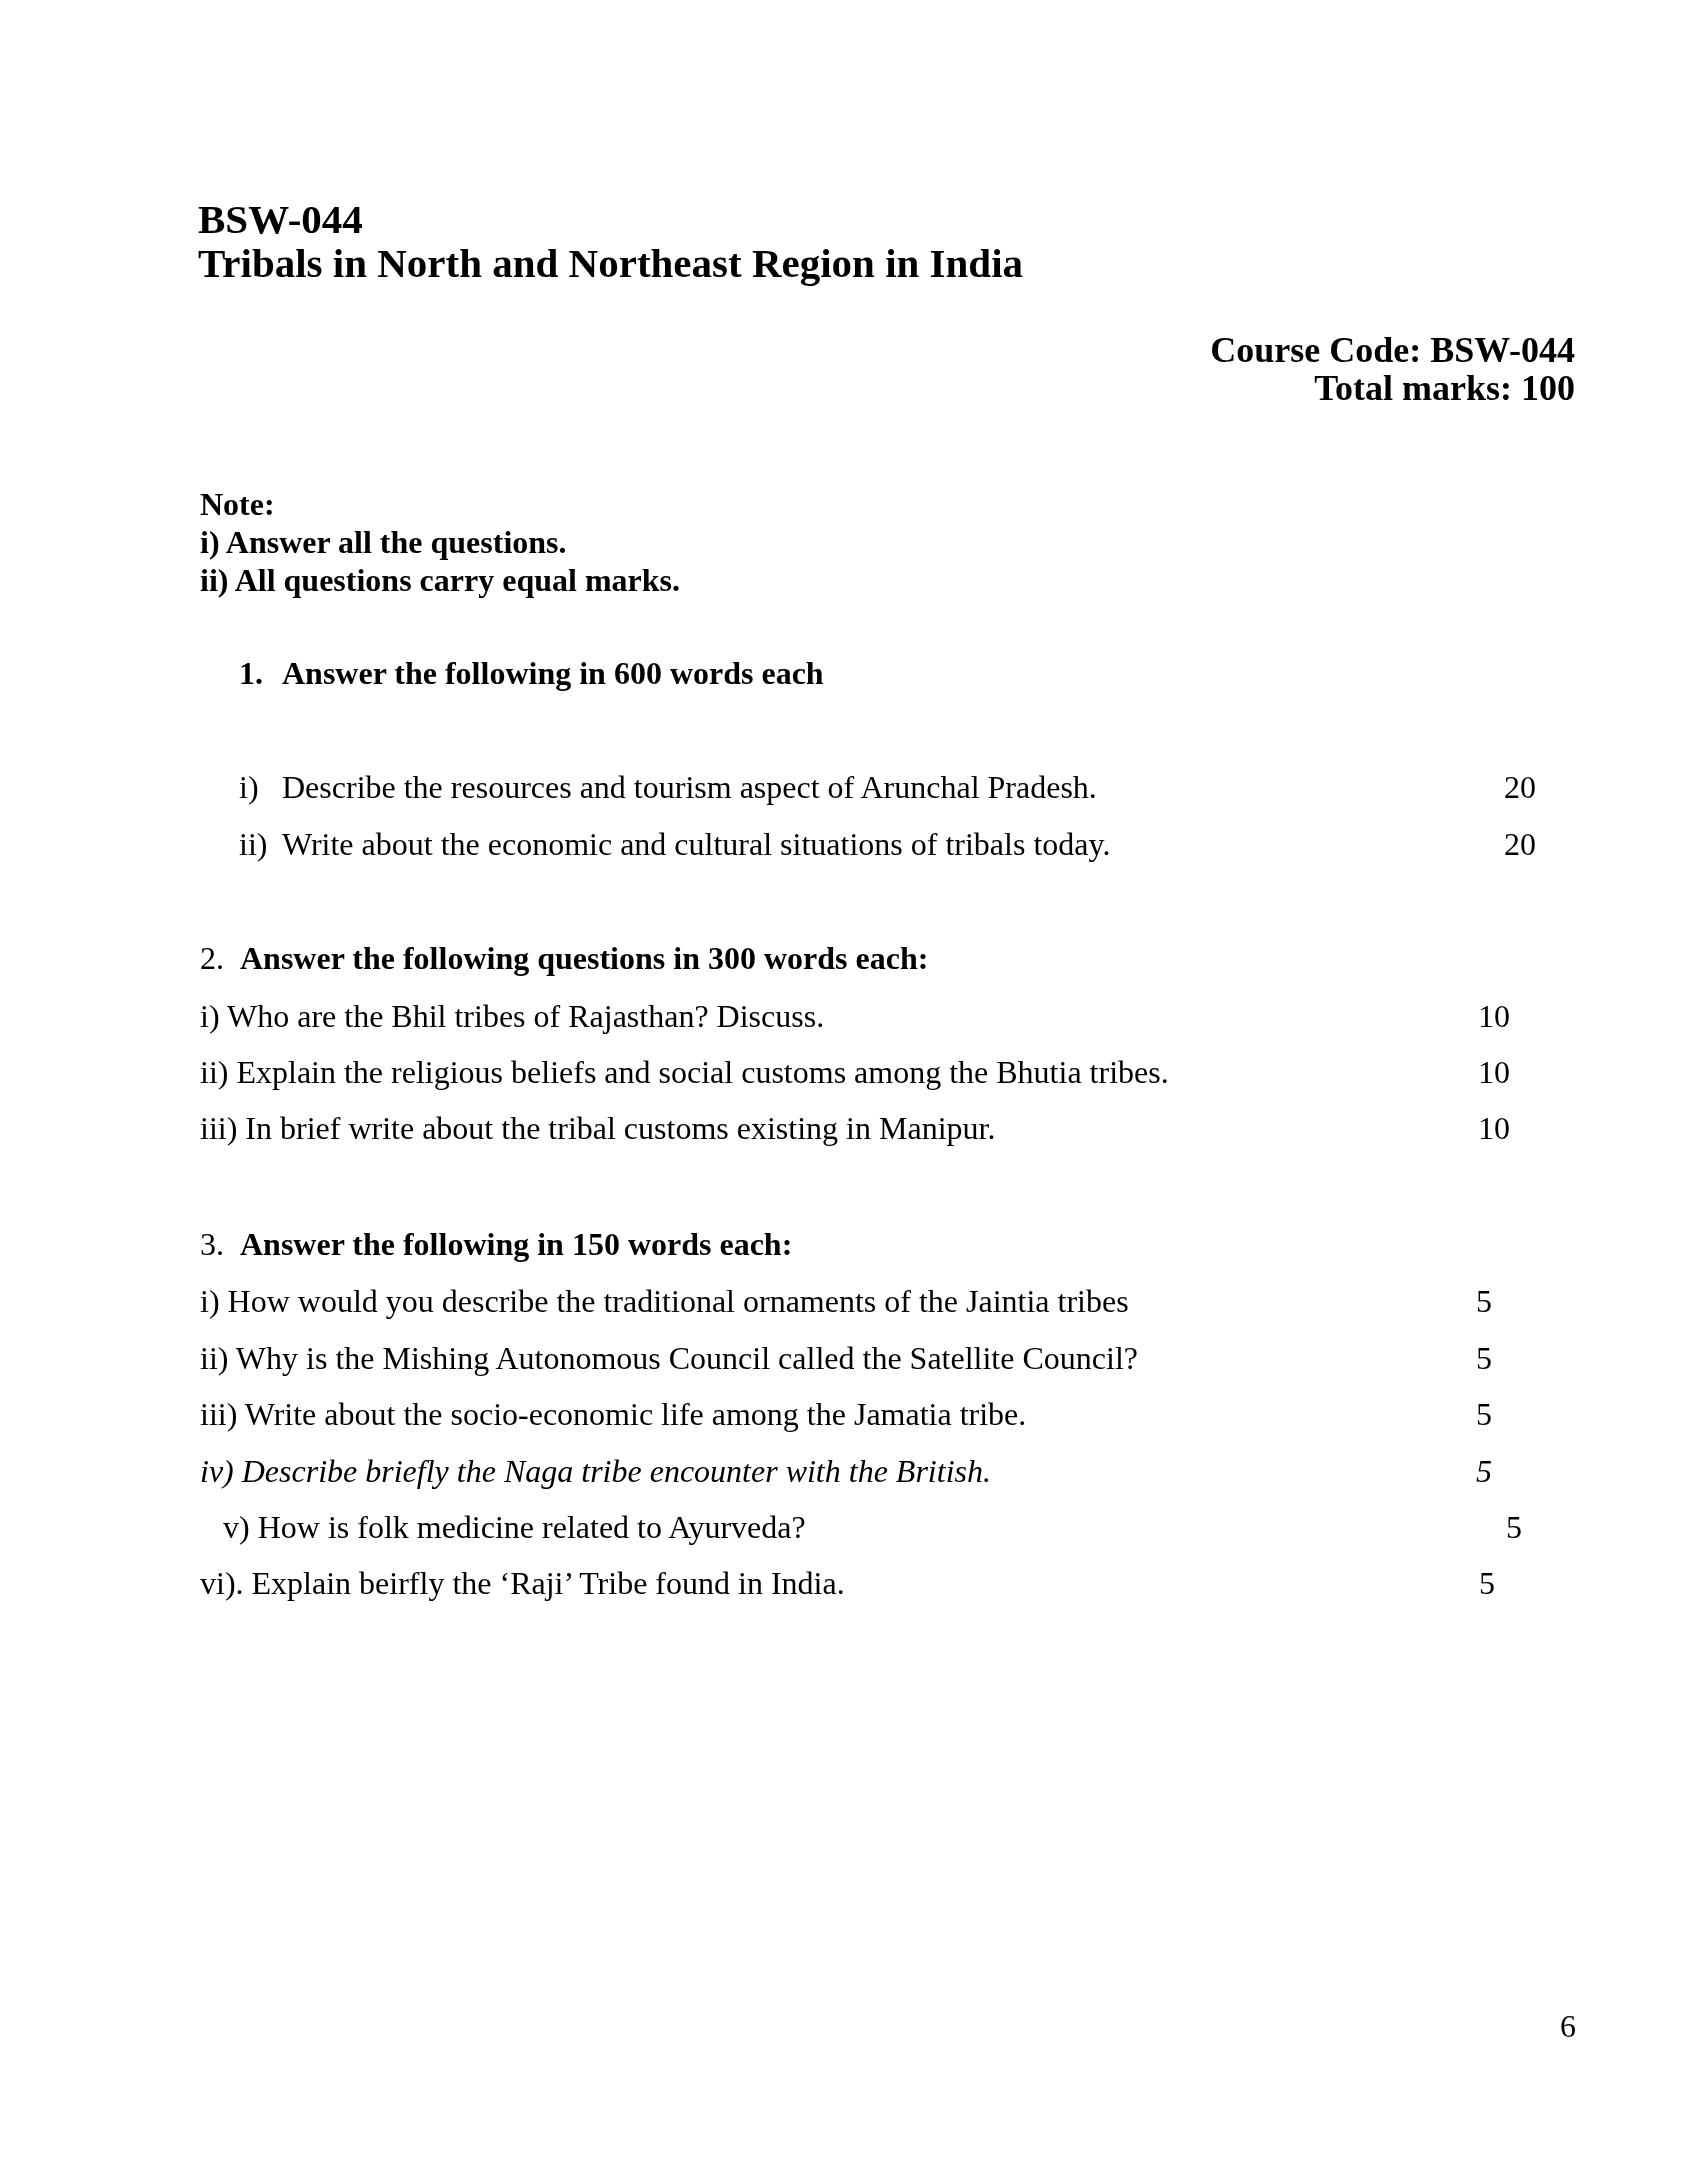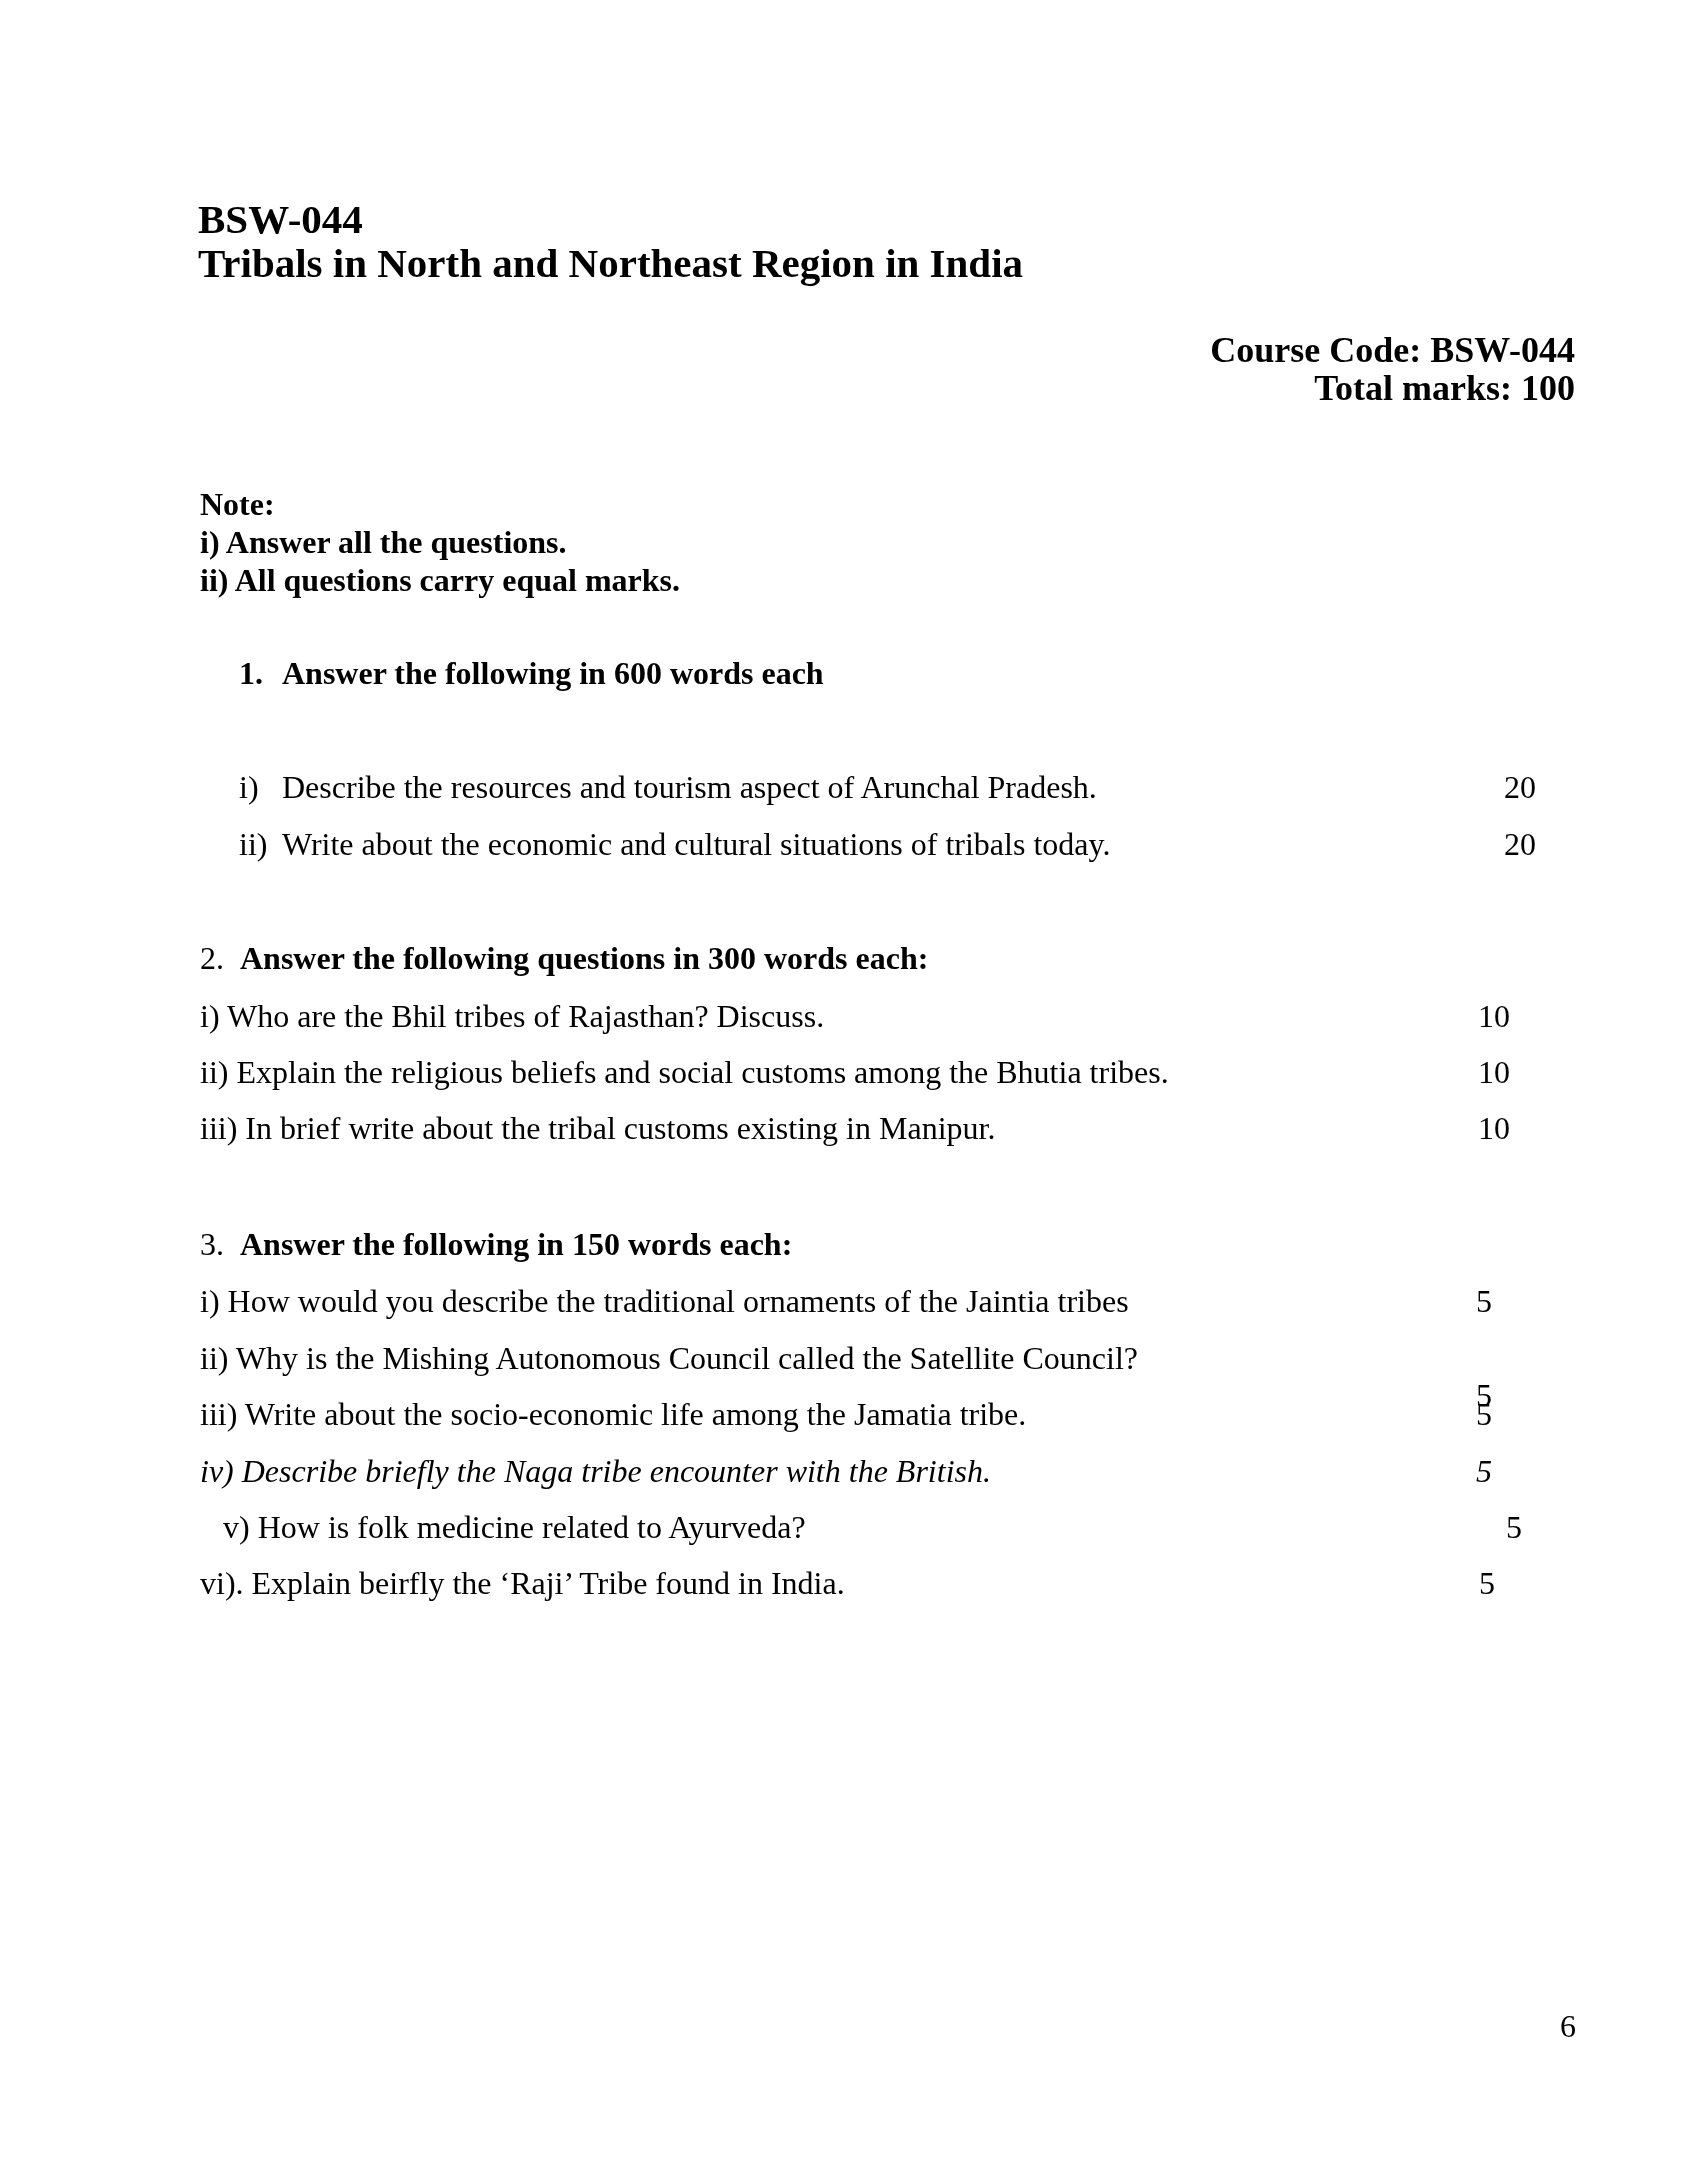--- a/index.html
+++ b/index.html
@@ -86,21 +86,21 @@
 
   
   .q2-row { left: 200px; width: 1310px; }
   .q2-i   { top: 998px; }
   .q2-ii  { top: 1054px; align-items: center; }
   .q2-iii { top: 1110px; }
 
   
   .q3-row { left: 200px; width: 1292px; }
   .q3-i   { top: 1283px; }
-  .q3-ii  { top: 1340px; flex-direction: column; }
+  .q3-ii  { top: 1340px; }
   .q3-iii { top: 1396px; }
   .q3-iv  { top: 1453px; font-style: italic; }
   .q3-v   { top: 1509px; width: 1299px; margin-left: 23px; }
   .q3-vi  { top: 1565px; width: 1295px; gap: 36px; }
 
   
   .page-number {
     top: 2008px;
     right: 111px;
     font-size: 32px;

